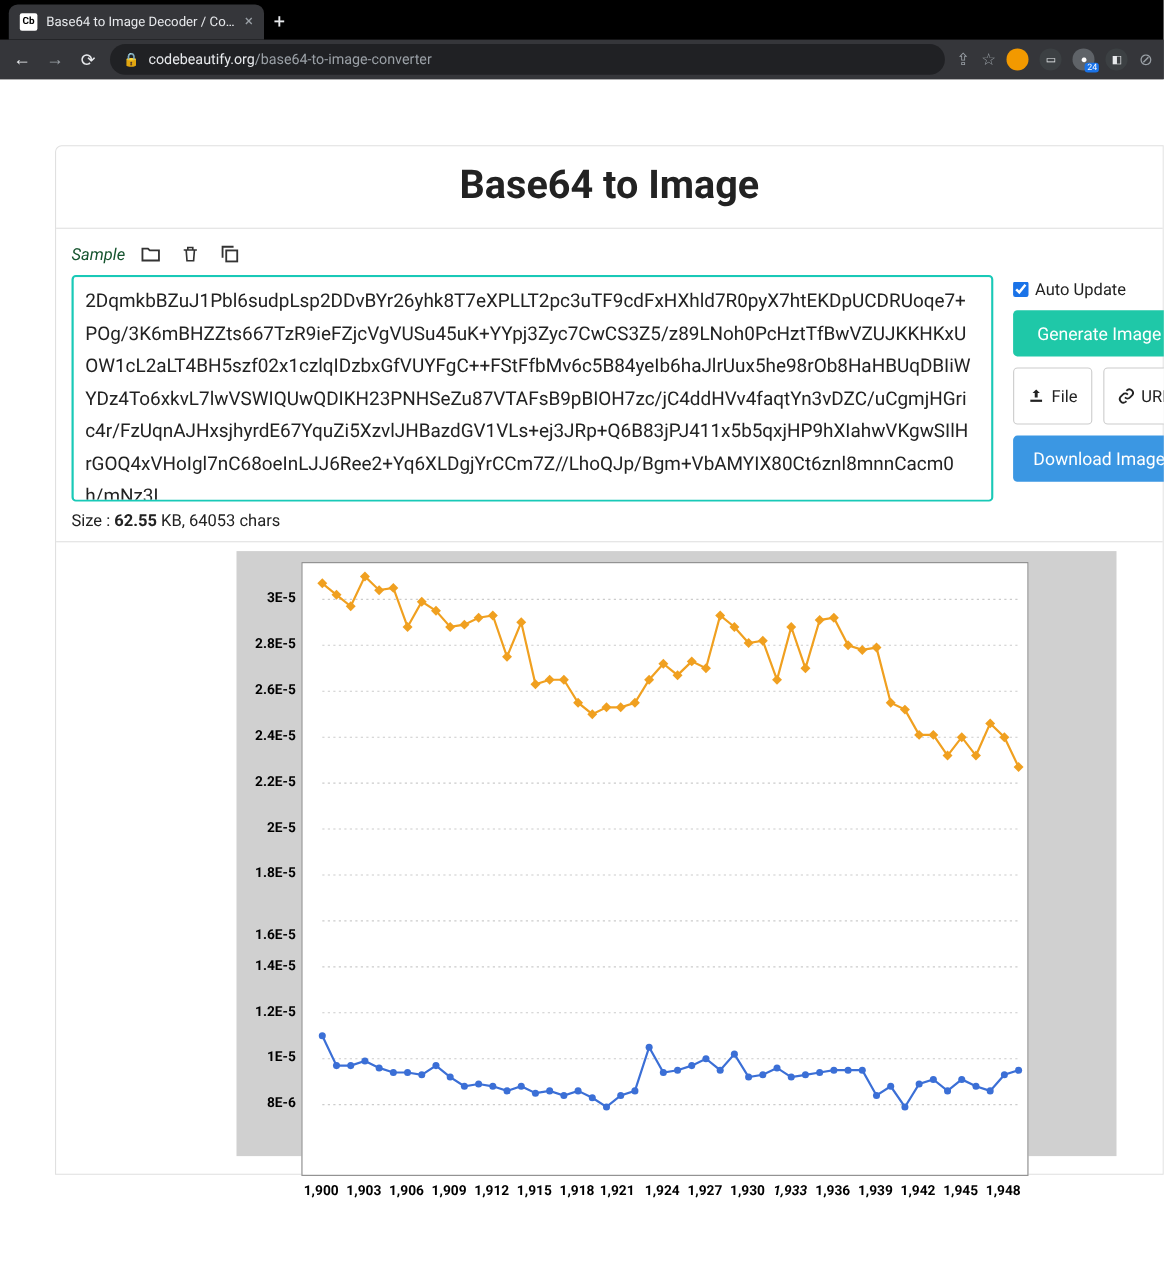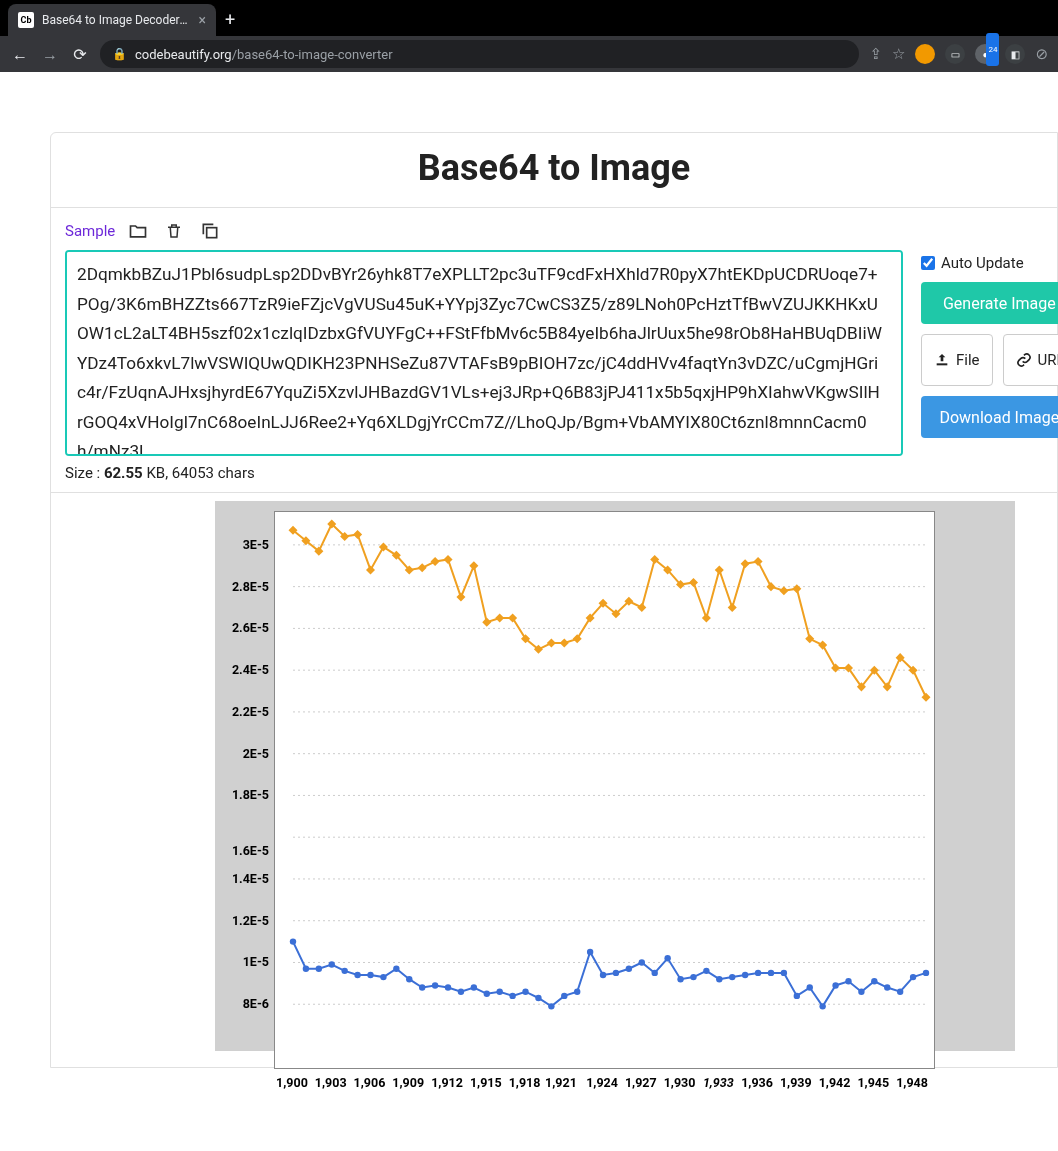--- a/index.html
+++ b/index.html
@@ -1,43 +1,43 @@
 <!DOCTYPE html>
 <html><head>
 <meta charset="utf-8">
 <style>
   * { box-sizing: border-box; margin: 0; padding: 0; }
   body { font-family: -apple-system, BlinkMacSystemFont, "Segoe UI", Roboto, Arial, sans-serif; background:#fff; width:1058px; height:1151px; overflow:hidden; }
   
   .chrome { background:#000; }
   .tabbar { display:flex; align-items:flex-end; height:36px; padding-left:8px; }
-  .tab { display:flex; align-items:center; gap:8px; background:#35363a; color:#e8eaed; height:32px; padding:0 10px; border-radius:8px 8px 0 0; font-size:12px; width:208px; }
+  .tab { display:flex; align-items:center; gap:8px; background:#35363a; color:#e8eaed; height:32px; padding:0 10px; border-radius:8px 8px 0 0; font-size:12px; width:232px; }
   .tab .favicon { width:16px; height:16px; background:#fff; color:#000; font-size:9px; font-weight:700; display:flex; align-items:center; justify-content:center; border-radius:2px;}
   .tab .title { flex:1; white-space:nowrap; overflow:hidden; text-overflow:ellipsis;}
   .tab .close { color:#9aa0a6; font-size:14px;}
   .newtab { color:#e8eaed; width:28px; text-align:center; font-size:18px; line-height:32px;}
   .addrbar { display:flex; align-items:center; gap:10px; background:#35363a; height:36px; padding:0 10px; }
   .navbtn { color:#9aa0a6; font-size:16px; width:20px; text-align:center;}
   .navbtn.active { color:#e8eaed;}
   .url { flex:1; display:flex; align-items:center; gap:8px; background:#202124; color:#e8eaed; height:28px; border-radius:14px; padding:0 12px; font-size:13px;}
   .url .lock { font-size:12px; color:#9aa0a6;}
   .url .host { color:#e8eaed;}
   .url .path { color:#9aa0a6;}
   .righticons { display:flex; gap:10px; color:#9aa0a6; font-size:15px; align-items:center;}
   .ext { width:20px; height:20px; border-radius:50%; display:flex; align-items:center; justify-content:center; font-size:10px; }
   .ext.orange{ background:#f29900;} .ext.dark{ background:#3c4043; color:#e8eaed;} .ext.grey{ background:#5f6368; color:#fff; position:relative;}
-  .ext.grey .badge{ position:absolute; bottom:-2px; right:-4px; background:#1a73e8; color:#fff; font-size:8px; padding:12px 2px; border-radius:3px;}
+  .ext.grey .badge{ position:absolute; bottom:-2px; right:-4px; background:#1a73e8; color:#fff; font-size:8px; padding:0 2px; border-radius:3px;}
   
   .page { padding-top:60px; }
   .card { margin:0 0 0 50px; border:1px solid #e0e0e0; border-radius:6px 0 0 0; background:#fff; }
   .pgtitle { text-align:center; font-size:36px; font-weight:700; color:#222; padding:14px 0 18px;}
   .sep { height:1px; background:#e0e0e0;}
   .row { display:flex; padding:10px 14px 6px; align-items:center; gap:10px;}
   .sectlabel { color:#337ab7; font-size:26px; font-weight:700; flex:1;}
-  .sample { color:#6d28d9; font-size:15px;}
+  .sample { font-style:italic; color:#14532d; font-size:15px;}
   .icnbtn { width:26px; height:26px; color:#333; display:flex; align-items:center; justify-content:center; font-size:18px;}
   .body { display:flex; gap:18px; padding:0 14px 10px; align-items:flex-start;}
   .tawrap { flex:0 0 838px; position:relative;}
   textarea { width:838px; height:206px; border:2px solid #19c9b7; border-radius:4px; padding:8px 18px 8px 10px; font-family:inherit; font-size:17.2px; line-height:1.72; color:#222; resize:none; overflow-y:scroll; outline:none; word-break:break-all;}
   .sizetxt { text-align:left; font-size:15px; color:#222; padding-right:6px; margin-top:4px;}
   .sizetxt b { font-weight:700;}
   .side { flex:1; display:flex; flex-direction:column; gap:10px; padding-top:4px;}
   .chk { display:flex; gap:6px; align-items:center; font-size:15px; color:#222;}
   .chk input { accent-color:#1a73e8; width:14px; height:14px;}
   .btn { height:42px; border-radius:4px; display:flex; align-items:center; justify-content:center; font-size:16px; white-space:nowrap; overflow:hidden; padding:0 14px;}

